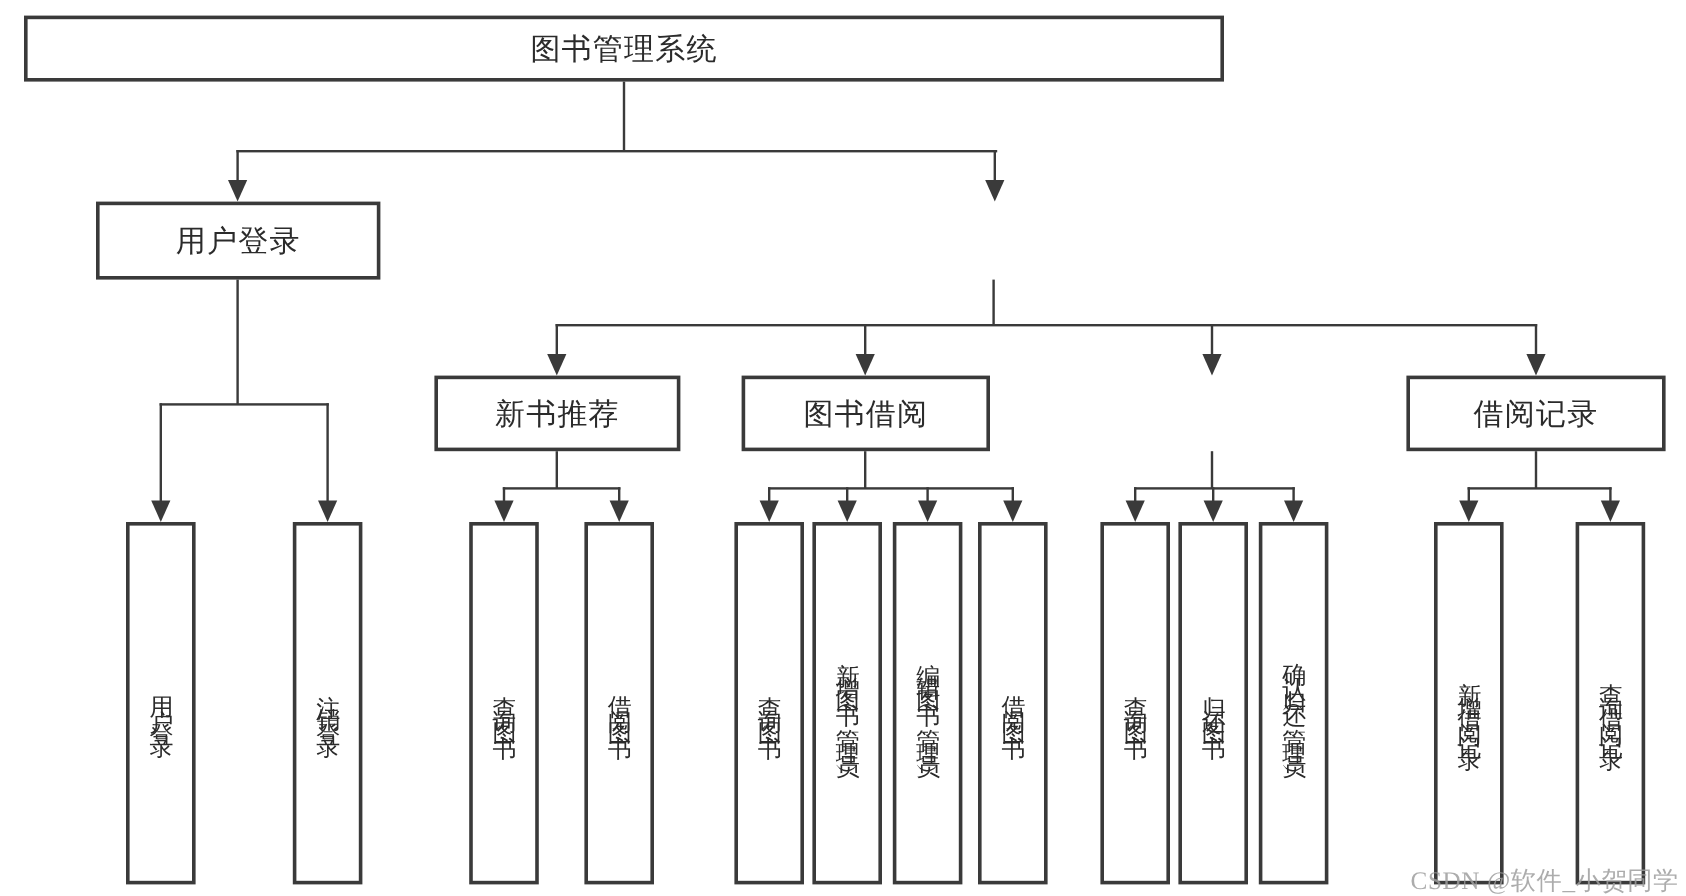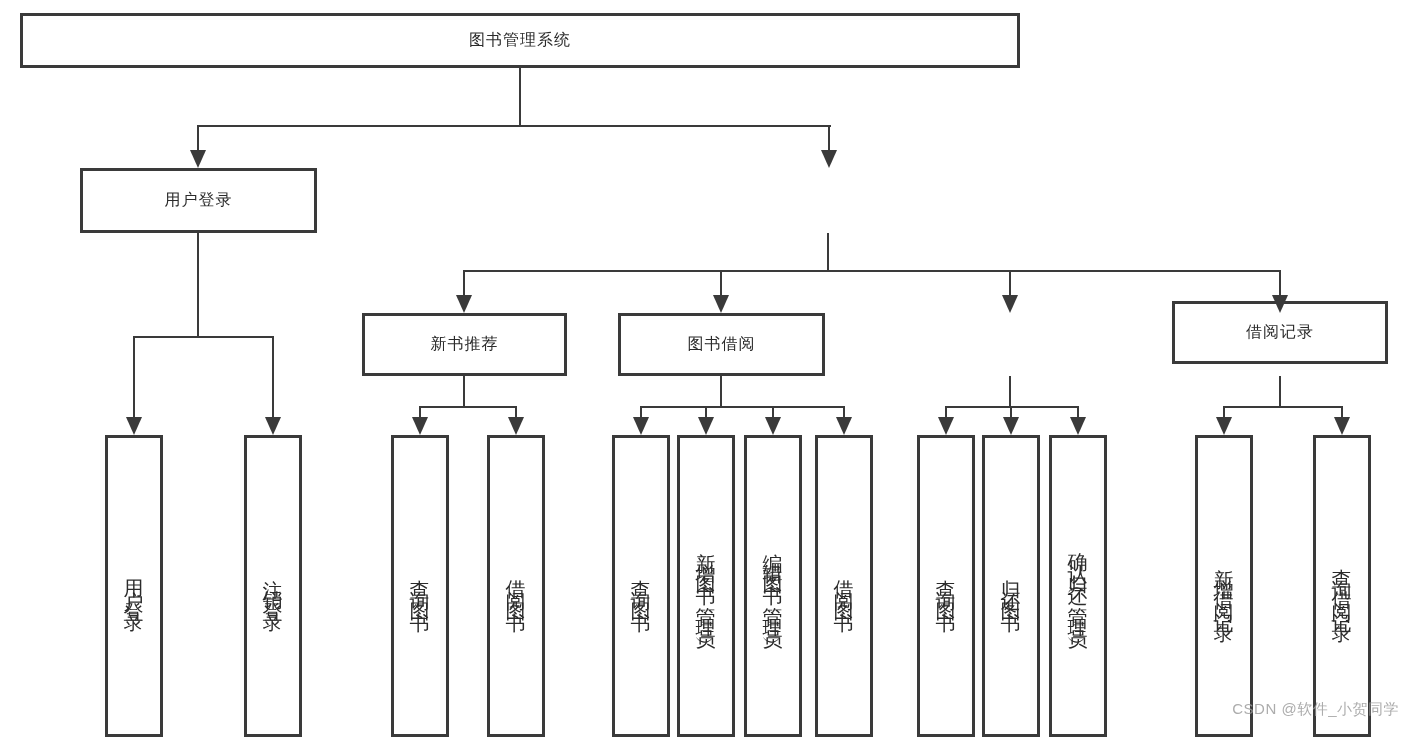--- a/index.html
+++ b/index.html
@@ -10,37 +10,37 @@
   *{margin:0;padding:0;box-sizing:border-box;}
   html,body{background:#ffffff;}
   body{font-family:"Liberation Sans", sans-serif;color:var(--text);}
   .canvas{
     position:relative;width:1405px;height:747px;background:#ffffff;overflow:hidden;
   }
   .box{
     position:absolute;background:#ffffff;border:3px solid var(--box-border);
     display:flex;align-items:center;justify-content:center;
   }
-  .hlabel{font-size:16px;letter-spacing:1px;white-space:nowrap;}
+  .hlabel{font-size:25px;letter-spacing:1px;white-space:nowrap;}
   .leaf{padding:4px 0;}
   .vlabel{
     writing-mode:vertical-rl;text-orientation:mixed;
     font-size:20px;letter-spacing:11px;line-height:1;white-space:nowrap;
   }
   .vline{position:absolute;width:2px;background:var(--line);}
   .hline{position:absolute;height:2px;background:var(--line);}
   .arrow{
     position:absolute;width:0;height:0;
     border-left:8px solid transparent;border-right:8px solid transparent;
     border-top:18px solid var(--line);
   }
   .watermark{
-    position:absolute;top:700px;right:6px;
-    font-size:15px;color:rgba(158,158,158,0.85);letter-spacing:0.5px;
-    white-space:nowrap;pointer-events:none;
+    position:absolute;top:720px;right:6px;
+    font-size:21px;color:rgba(158,158,158,0.85);letter-spacing:0.5px;
+    white-space:nowrap;pointer-events:none;font-family:Liberation Serif, serif;
   }
 </style>
 </head>
 <body>
 
 <div class="canvas">
 
   <div class="box" style="left:20px;top:13px;width:1000px;height:55px;">
     <span class="hlabel">图书管理系统</span>
   </div>
@@ -48,21 +48,21 @@
   <div class="box" style="left:80px;top:168px;width:237px;height:65px;">
     <span class="hlabel">用户登录</span>
   </div>
 
   <div class="box" style="left:362px;top:313px;width:205px;height:63px;">
     <span class="hlabel">新书推荐</span>
   </div>
   <div class="box" style="left:618px;top:313px;width:207px;height:63px;">
     <span class="hlabel">图书借阅</span>
   </div>
-  <div class="box" style="left:1172px;top:301px;width:216px;height:63px;">
+  <div class="box" style="left:1172px;top:313px;width:216px;height:63px;">
     <span class="hlabel">借阅记录</span>
   </div>
 
   <div class="box leaf" style="left:105px;top:435px;width:58px;height:302px;">
     <span class="vlabel">用户登录</span>
   </div>
   <div class="box leaf" style="left:244px;top:435px;width:58px;height:302px;">
     <span class="vlabel">注销登录</span>
   </div>
 

